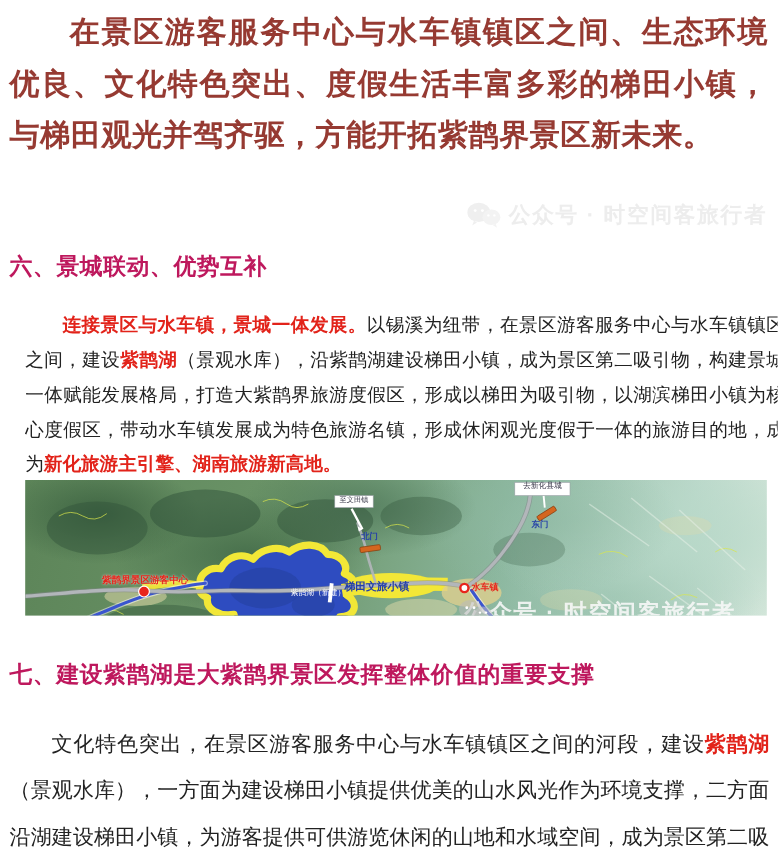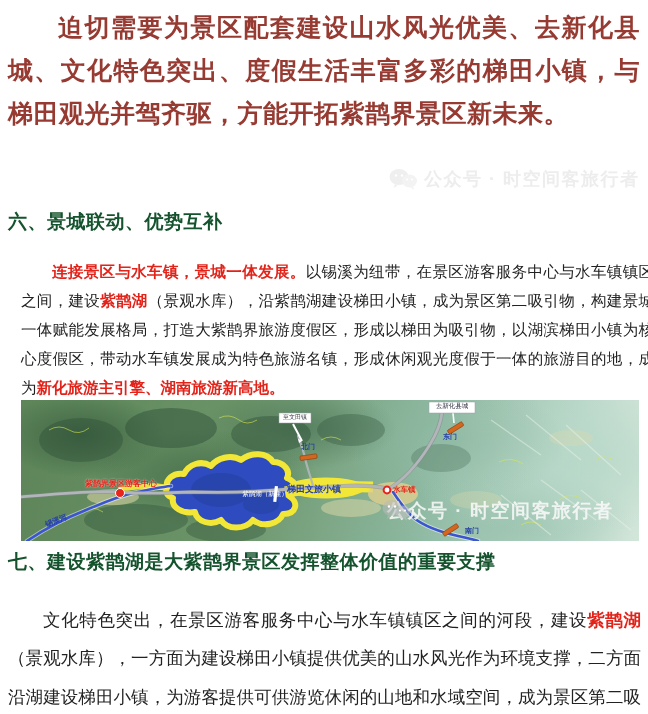--- a/index.html
+++ b/index.html
@@ -15,50 +15,50 @@
     font-size:25px;line-height:43px;font-weight:bold;
     color:#963a32;text-align:justify;text-indent:2em;letter-spacing:.5px;
   }
   
   .wm{display:flex;align-items:flex-start;gap:6px;white-space:nowrap;}
   .wm-top{left:388px;top:167px;color:#ededed;font-size:18px;letter-spacing:1.5px;font-weight:bold;}
   .wm-map{left:360px;top:98px;color:rgba(248,248,248,.88);font-size:19px;letter-spacing:1.5px;font-weight:bold;}
   .wm svg{display:block;}
   
   .h2{
-    left:8px;font-size:19px;font-weight:bold;color:#14532d;letter-spacing:.5px;white-space:nowrap;
+    left:8px;font-size:19px;font-weight:bold;color:#be185d;letter-spacing:.5px;white-space:nowrap;
   }
   .h2-six{top:209px;}
   .h2-seven{top:549px;text-align:right;}
   
   .para{
     left:8px;width:633px;text-align:justify;text-indent:2em;color:#222222;
   }
   .para-1{top:241px;font-size:15.5px;line-height:29px;margin-left:13px;}
   .para-2{top:583px;font-size:17.5px;line-height:38.5px;}
   .red{color:#e2231a;font-weight:bold;}
   
   .map{
-    left:21px;top:400px;width:618px;height:141px;overflow:hidden;
+    left:21px;top:400px;width:618px;height:113px;overflow:hidden;
     background:
       radial-gradient(ellipse 120px 60px at 10% 25%, rgba(56,94,62,.85) 0%, rgba(56,94,62,0) 70%),
       radial-gradient(ellipse 160px 70px at 30% 55%, rgba(64,104,70,.8) 0%, rgba(64,104,70,0) 70%),
       radial-gradient(ellipse 140px 60px at 45% 20%, rgba(73,114,84,.7) 0%, rgba(73,114,84,0) 70%),
       radial-gradient(ellipse 150px 80px at 70% 30%, rgba(142,184,162,.7) 0%, rgba(142,184,162,0) 75%),
       radial-gradient(ellipse 200px 90px at 88% 45%, rgba(183,216,200,.85) 0%, rgba(183,216,200,0) 80%),
       radial-gradient(ellipse 160px 70px at 80% 85%, rgba(150,192,172,.7) 0%, rgba(150,192,172,0) 75%),
       linear-gradient(100deg,#5d8559 0%,#6b9468 35%,#8db8a0 65%,#bcd9cb 88%,#d3e6da 100%);
   }
   .map svg{position:absolute;left:0;top:0;}
   .map-label{position:absolute;white-space:nowrap;}
 </style>
 </head>
 <body>
 
-<div class="abs headline">迫切需要为景区配套建设山水风光优美、去新化县城、文化特色突出、度假生活丰富多彩的梯田小镇，与梯田观光并驾齐驱，方能开拓紫鹊界景区新未来。</div>
+<div class="abs headline">在景区游客服务中心与水车镇镇区之间、生态环境优良、文化特色突出、度假生活丰富多彩的梯田小镇，与梯田观光并驾齐驱，方能开拓紫鹊界景区新未来。</div>
 
 <div class="abs wm wm-top">
   <span>
     <svg width="30" height="24" viewBox="0 0 30 24">
       <ellipse cx="11" cy="10" rx="9.5" ry="8" fill="#efefef"></ellipse>
       <path d="M7 17 l-1.5 4 4-2.5 z" fill="#efefef"></path>
       <circle cx="8" cy="8.5" r="1.2" fill="#ffffff"></circle>
       <circle cx="14" cy="8.5" r="1.2" fill="#ffffff"></circle>
       <ellipse cx="21.5" cy="14" rx="7.5" ry="6.5" fill="#f3f3f3"></ellipse>
       <path d="M25 19.5 l1.2 3.2 -3.4-2 z" fill="#f3f3f3"></path>

